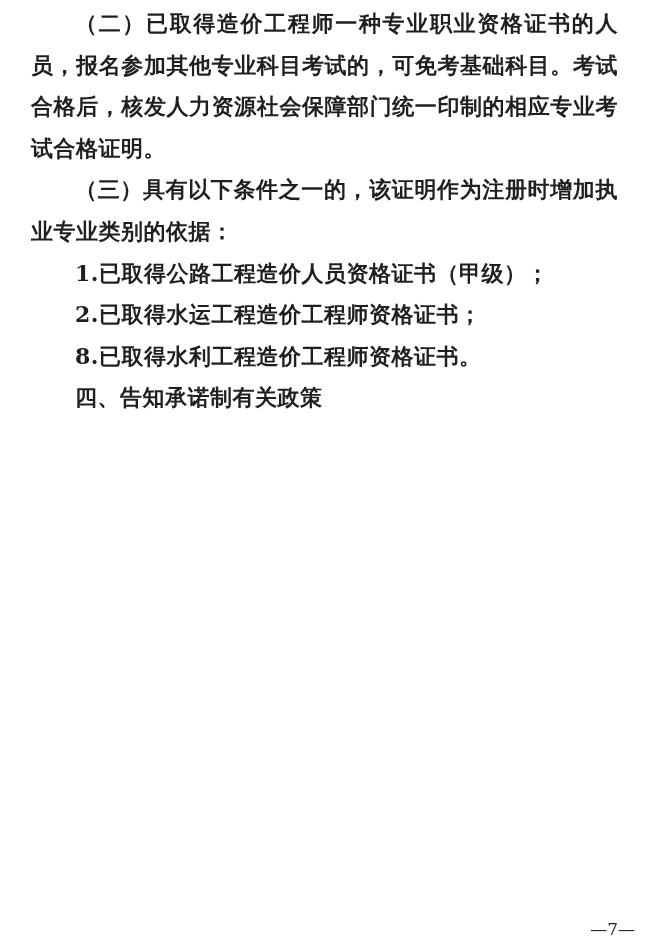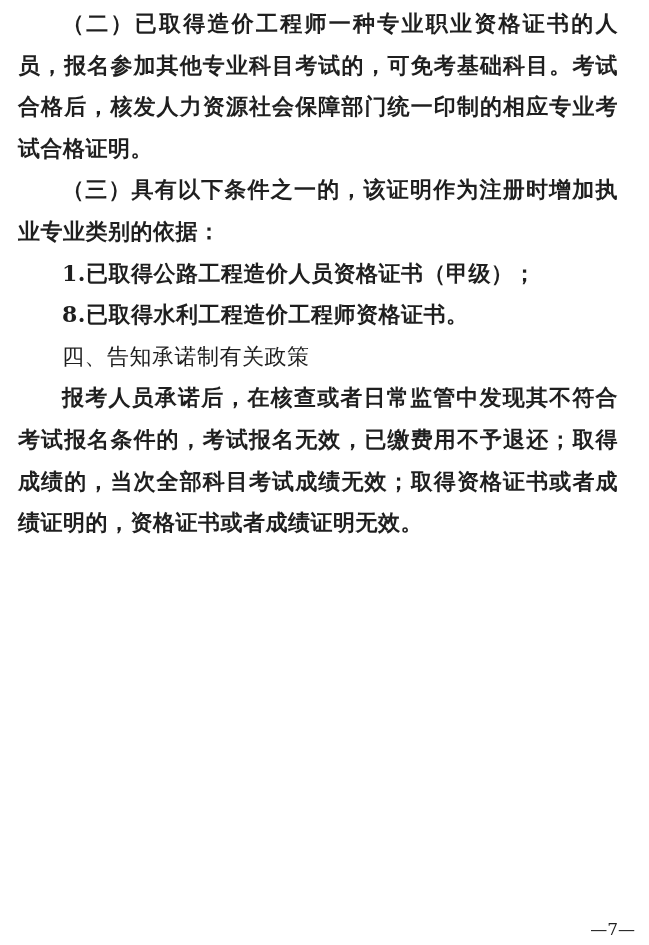--- a/index.html
+++ b/index.html
@@ -6,21 +6,21 @@
     margin: 0;
     padding: 0;
     background: #ffffff;
   }
   .page {
     position: relative;
     width: 649px;
     height: 945px;
     background: #ffffff;
     box-sizing: border-box;
-    padding: 3px 31px 0 18px;
+    padding: 3px 31px 0 31px;
     overflow: hidden;
     font-family: "DejaVu Serif", "Liberation Serif", serif;
     color: #1f1f1f;
   }
   .page p {
     margin: 0;
     padding: 0;
     font-size: 22px;
     line-height: 41.6px;
     text-align: justify;
@@ -34,21 +34,21 @@
     font-weight: bold;
   }
   
   .para-song {
     font-family: "DejaVu Serif", "Liberation Serif", serif;
     font-weight: bold;
   }
   
   .para-hei {
     font-family: "DejaVu Sans", "Liberation Sans", sans-serif;
-    font-weight: normal;
+    font-weight: bold;
     text-align: left;
   }
   .page-number {
     position: absolute;
     right: 14px;
     bottom: 6px;
     font-size: 17px;
     line-height: 20px;
     letter-spacing: 0px;
     color: #1f1f1f;
@@ -59,23 +59,23 @@
 <body>
 
 <div class="page">
 
   <p class="para-kai">（二）已取得造价工程师一种专业职业资格证书的人员，报名参加其他专业科目考试的，可免考基础科目。考试合格后，核发人力资源社会保障部门统一印制的相应专业考试合格证明。</p>
 
   <p class="para-kai">（三）具有以下条件之一的，该证明作为注册时增加执业专业类别的依据：</p>
 
   <p class="para-song">1.已取得公路工程造价人员资格证书（甲级）；</p>
 
+  <p class="para-song">2.已取得水运工程造价工程师资格证书；</p>
 
   <p class="para-song">8.已取得水利工程造价工程师资格证书。</p>
 
 
   <p class="para-hei">四、告知承诺制有关政策</p>
 
-  <p class="para-song">报考人员承诺后，在核查或者日常监管中发现其不符合考试报名条件的，考试报名无效，已缴费用不予退还；取得成绩的，当次全部科目考试成绩无效；取得资格证书或者成绩证明的，资格证书或者成绩证明无效。</p>
 
   <div class="page-number">—7—</div>
 
 </div>
 
 </body></html>

